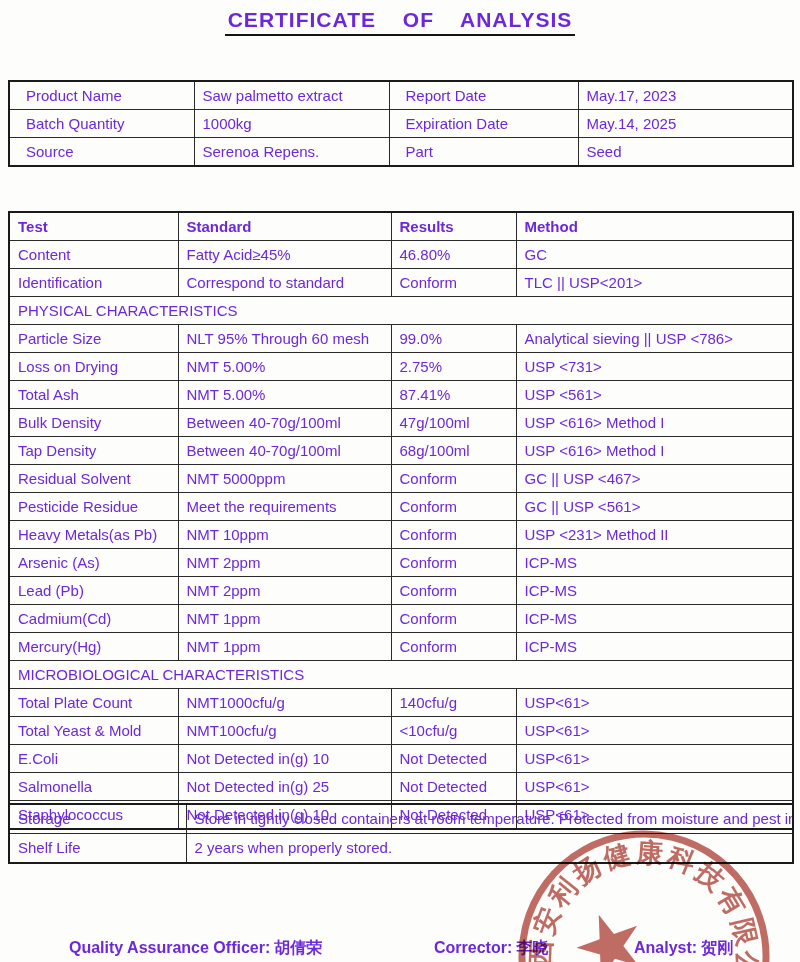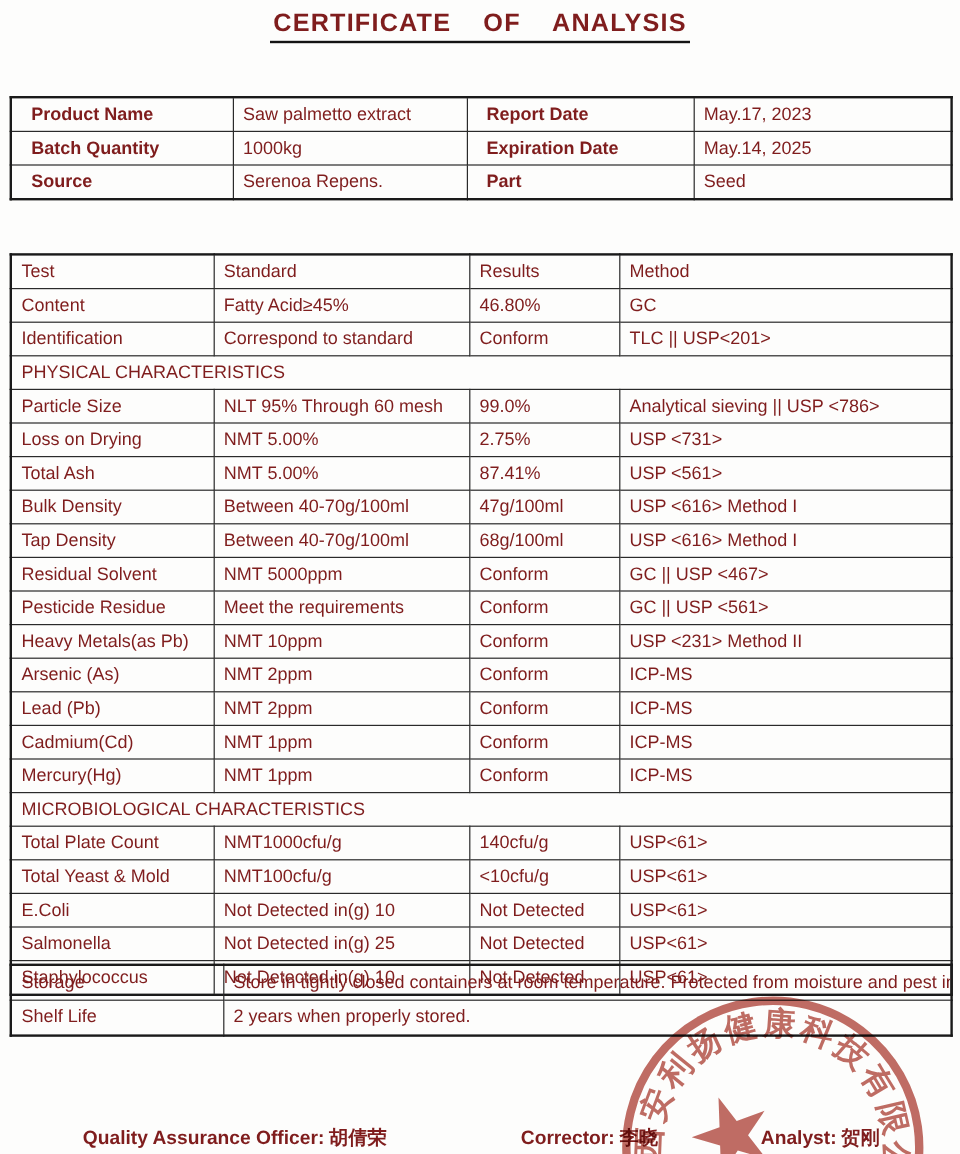--- a/index.html
+++ b/index.html
@@ -1,41 +1,41 @@
 <!DOCTYPE html>
 <html><head>
 <meta charset="utf-8">
 <style>
   html,body { margin:0; padding:0; background:#fff; }
   .page {
     position:relative; width:800px; height:962px; overflow:hidden;
-    background:#fdfdfc; color:#7f1d1d;
+    background:#fdfdfc; color:#6d28d9;
     font-family:"Liberation Sans", sans-serif;
   }
   .title {
     position:absolute; top:8px; left:0; width:800px; text-align:center;
     font-size:21px; font-weight:bold; letter-spacing:1px; word-spacing:20px;
     margin:0;
   }
   .title span {
     display:inline-block; border-bottom:2.5px solid #141414; padding:0 3px 2px;
   }
   table.tbl {
     position:absolute; left:8px; width:784px;
     border-collapse:collapse; table-layout:fixed;
     font-size:15px; border:2px solid #1a1a1a;
   }
   table.tbl td, table.tbl th {
     border:1px solid #2a2a2a; padding:2px 8px; height:23px;
     text-align:left; vertical-align:middle; overflow:hidden; white-space:nowrap;
     font-weight:normal;
   }
-  table.tbl th { font-weight:normal; }
+  table.tbl th { font-weight:bold; }
   .info  { top:80px; }
-  .info td.lbl { font-weight:bold;padding-left:16px; }
+  .info td.lbl { font-weight:normal;padding-left:16px; }
   .results { top:211px; }
   .results td.section { white-space:nowrap; }
   .summary { top:803px; }
   .summary td { white-space:normal; height:auto; padding:4px 10px; line-height:24px; }
   .footer {
     position:absolute; top:938px; left:0; width:800px; height:24px;
     font-size:16px; font-weight:bold;margin-left:34px;
   }
   .footer .sig { position:absolute; top:0; white-space:nowrap; }
   .sig-qa { left:35px; }

